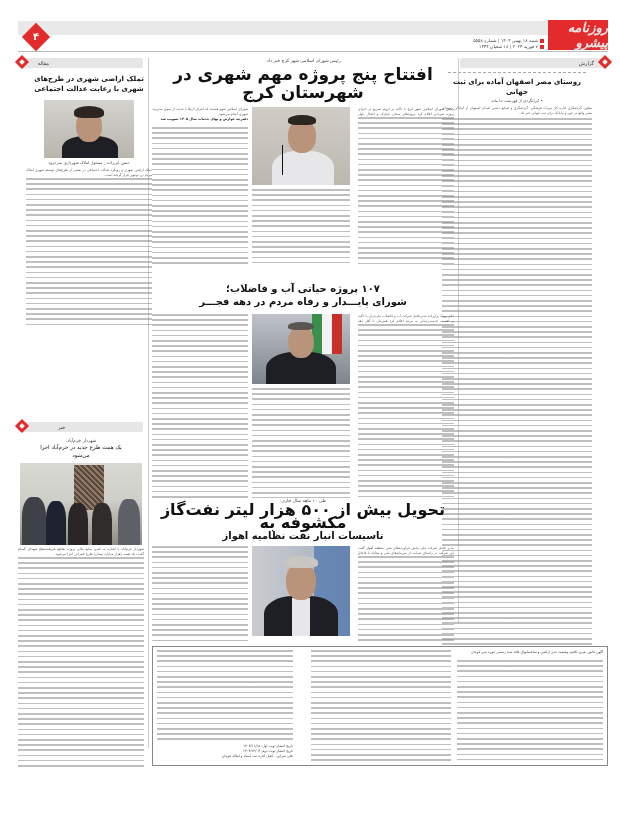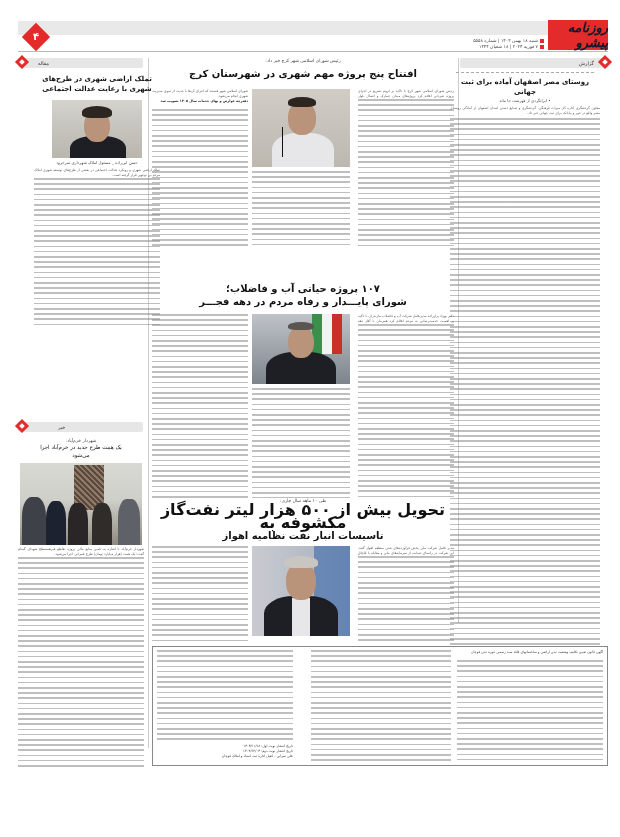--- a/index.html
+++ b/index.html
@@ -5,21 +5,21 @@
   * { box-sizing: border-box; margin: 0; padding: 0; }
   html, body { width: 620px; height: 837px; background: #fff; overflow: hidden; }
   body { font-family: "DejaVu Sans", sans-serif; color: #222; position: relative; }
 
   .page { position: absolute; left: 18px; top: 14px; width: 590px; height: 815px; }
 
   
   .masthead { position: absolute; left: 0; top: 3px; width: 590px; height: 34px; }
   .mast-band { position: absolute; left: 0; top: 4px; right: 60px; height: 14px; background: #e9e9e9; }
   .section-title { position: absolute; left: 180px; top: 3px; width: 200px; text-align: center; font-size: 12px; font-weight: bold; color: #222; }
-  .logo { position: absolute; right: 0; top: 3px; width: 60px; height: 30px; background: #e32b2b; color: #0f172a; font-family: "DejaVu Serif", serif; font-style: italic; font-size: 13px; font-weight: bold; display: flex; align-items: center; justify-content: center; }
+  .logo { position: absolute; right: 0; top: 3px; width: 60px; height: 30px; background: #e32b2b; color: #e5e5e5; font-family: "DejaVu Serif", serif; font-style: italic; font-size: 13px; font-weight: bold; display: flex; align-items: center; justify-content: center; }
   .dateline { position: absolute; right: 64px; top: 21px; font-size: 4.5px; color: #444; line-height: 6px; text-align: right; }
   .dateline .sq { display: inline-block; width: 4px; height: 4px; background: #e32b2b; margin-left: 2px; vertical-align: middle; }
   .page-num { position: absolute; left: 8px; top: 10px; width: 20px; height: 20px; background: #e32b2b; transform: rotate(45deg); }
   .page-num span { position: absolute; left: 0; top: 0; width: 20px; height: 20px; transform: rotate(-45deg); color: #fff; font-size: 10px; font-weight: bold; text-align: center; line-height: 20px; }
   .mast-rule { position: absolute; left: 0; right: 0; top: 37px; height: 1px; background: #bbb; }
 
   
   .tab { position: absolute; height: 10px; background: #e6e6e6; border-radius: 2px; }
   .tab .lbl { position: absolute; top: 0; font-size: 5px; line-height: 10px; color: #333; }
   .tab .dia { position: absolute; top: -2px; width: 13px; height: 13px; }
@@ -73,29 +73,29 @@
   <div class="tab" style="left:0; top:44px; width:125px;">
     <div class="dia" style="left:-3px;">
         <div class="dia-shape"></div>
       </div>
     <span class="lbl" style="left:20px;">مقاله</span>
   </div>
 
   <div class="col-rule" style="left:130px; top:44px; height:690px;"></div>
   <div class="col-rule" style="left:440px; top:44px; height:565px;"></div>
 
-  <div style="position:absolute; right:8px; top:58px; width:150px;margin-left:24px;">
+  <div style="position:absolute; right:16px; top:58px; width:150px;margin-left:24px;">
     <div style="border-top:1px dashed #aaa; margin:0 6px 4px;"></div>
     <div class="headline" style="font-size:7px; line-height:10px;">روستای مصر اصفهان آماده برای ثبت جهانی</div>
     <div class="kicker" style="font-size:4px; margin:1px 0 3px;">• ایرانگردی از فهرست جا ماند</div>
     <div class="txt" style="height:10px;">معاون گردشگری اداره کل میراث فرهنگی، گردشگری و صنایع دستی استان اصفهان از آمادگی روستای مصر واقع در خور و بیابانک برای ثبت جهانی خبر داد.</div>
     <div class="lines" style="height:530px; margin-top:2px;"></div>
   </div>
 
-  <div style="position:absolute; left:16px; top:58px; width:126px;">
+  <div style="position:absolute; left:8px; top:58px; width:126px;">
     <div class="headline" style="font-size:7px; line-height:10px; padding:2px 4px;">تملک اراضی شهری در طرح‌های شهری با رعایت عدالت اجتماعی</div>
     <div class="photo ph-portrait" style="position:relative; width:90px; height:58px; margin:4px auto 2px;">
       <div class="ph-suit" style="left:18px; top:36px; width:56px; height:30px;"></div>
       <div class="ph-face" style="left:32px; top:10px; width:26px; height:32px;"></div>
       <div class="ph-hair" style="left:30px; top:6px; width:30px; height:12px;"></div>
     </div>
     <div class="caption" style="font-size:4px; margin-bottom:3px;">حسن ابی‌زاده _ مسئول املاک شهرداری سرخرود</div>
     <div class="txt" style="height:10px;">تملک اراضی شهری و رویکرد عدالت اجتماعی در بعضی از طرح‌های توسعه شهری املاک مردم بی توجهی قرار گرفته است.</div>
     <div class="lines" style="height:150px;"></div>
   </div>
@@ -116,21 +116,21 @@
       <div style="position:absolute; left:48px; top:40px; width:20px; height:42px; background:#2a2628; border-radius:40% 40% 0 0;"></div>
       <div style="position:absolute; left:72px; top:40px; width:20px; height:42px; background:#2f2c2a; border-radius:40% 40% 0 0;"></div>
       <div style="position:absolute; left:98px; top:36px; width:22px; height:46px; background:#5f6168; border-radius:40% 40% 0 0;"></div>
     </div>
     <div class="txt" style="height:10px;">شهردار خرم‌آباد با اشاره به تامین منابع مالی پروژه تقاطع غیرهمسطح شهدای گمنام گفت: یک همت (هزار میلیارد تومان) طرح عمرانی اجرا می‌شود.</div>
     <div class="lines" style="height:212px;"></div>
   </div>
 
   <div style="position:absolute; left:134px; top:44px; width:302px;">
     <div class="kicker" style="font-size:4.5px;">رئیس شورای اسلامی شهر کرج خبر داد:</div>
-    <div class="headline" style="font-size:10px; line-height:18px; margin:2px 0 6px;">افتتاح پنج پروژه مهم شهری در شهرستان کرج</div>
+    <div class="headline" style="font-size:17px; line-height:18px; margin:2px 0 6px;">افتتاح پنج پروژه مهم شهری در شهرستان کرج</div>
     <div style="position:relative; height:160px;">
       <div style="position:absolute; right:0; top:0; width:96px;">
         <div class="txt" style="height:10px;">رئیس شورای اسلامی شهر کرج با تأکید بر لزوم تسریع در اجرای پروژه شریانی اعلام کرد پروژه‌های میدان جمارک و اتصال بلوار یاسمن</div>
         <div class="lines" style="height:150px;"></div>
       </div>
       <div class="photo ph-portrait" style="left:100px; top:0; width:98px; height:78px; background:linear-gradient(180deg,#d1cdc6,#bcb8b0);">
         <div class="ph-shirt" style="left:20px; top:44px; width:62px; height:40px; border-radius:40% 40% 0 0;"></div>
         <div class="ph-face" style="left:36px; top:12px; width:28px; height:34px;"></div>
         <div class="ph-hair" style="left:36px; top:8px; width:28px; height:10px;"></div>
         <div style="position:absolute; left:30px; top:38px; width:1px; height:30px; background:#111;"></div>

